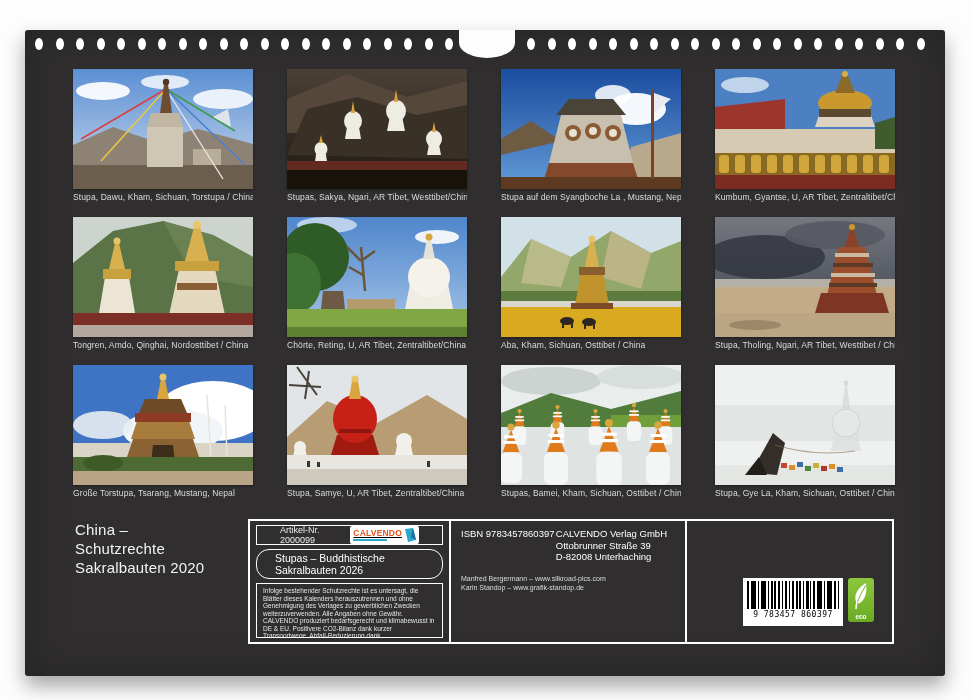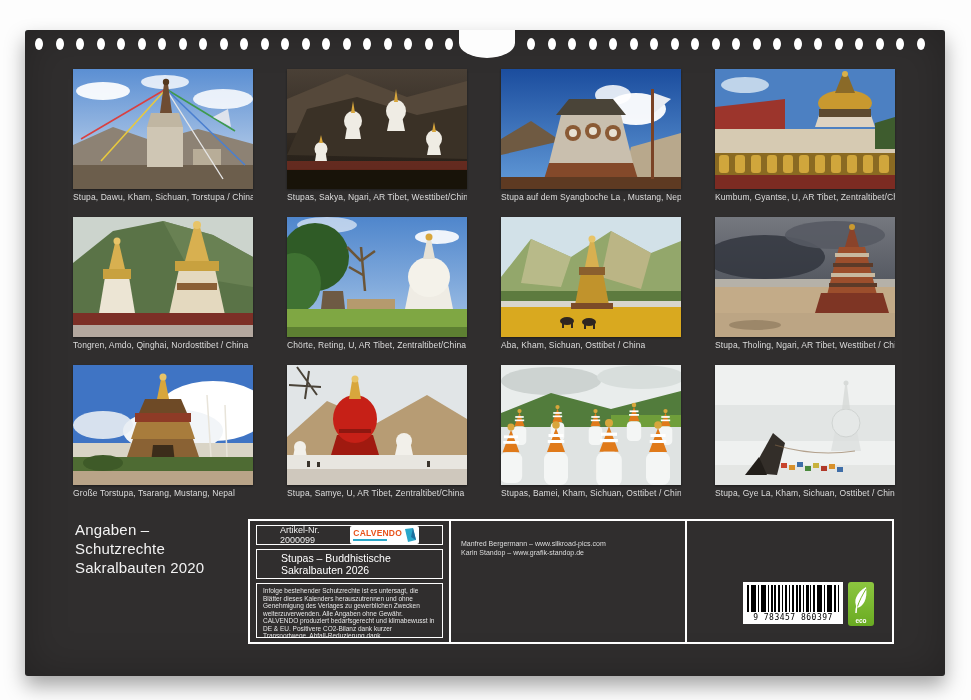--- a/index.html
+++ b/index.html
@@ -42,37 +42,37 @@
   .col-left{width:199px;box-sizing:border-box;display:flex;flex-direction:column;}
   .col-mid{width:236px;box-sizing:border-box;border-left:2px solid #fff;padding:7px 10px 0 10px;}
   .col-right{flex:1;box-sizing:border-box;border-left:2px solid #fff;position:relative;}
   .cell{border:1px solid #fff;margin:4px 6px 0 6px;box-sizing:border-box;}
   .cell-artikel{height:20px;display:flex;align-items:center;justify-content:space-between;padding:0 23px;}
   .artikel-text{font-size:9px;color:#eee;}
   .calvendo-logo{
     background:#fff;border-radius:2px;height:16px;display:flex;align-items:center;
     padding:1px 3px;gap:3px;
   }
-  .brand-col{display:flex;flex-direction:column;align-items:flex-start;line-height:1;}
+  .brand-col{display:flex;flex-direction:column;align-items:flex-start;line-height:1;text-decoration:underline;}
   .brand-text{font-size:8.5px;font-weight:bold;color:#e8541d;letter-spacing:.2px;}
   .brand-tagline{width:34px;height:2px;background:#2aa7c9;margin-top:1px;}
-  .cell-title{min-height:24px;padding:2px 24px;font-size:10.5px;line-height:1.15;color:#fff;}
+  .cell-title{min-height:24px;padding:2px 18px;font-size:10.5px;line-height:1.15;color:#fff;border-radius:13px;}
   .cell-legal{
     flex:1;margin-bottom:4px;padding:3px 6px;font-size:6.5px;line-height:1.16;color:#e6e6e6;
     overflow:hidden;
   }
   .isbn-row{display:flex;}
   .isbn{font-size:9.5px;color:#fff;}
   .publisher{font-size:9.5px;line-height:1.22;color:#fff;margin-left:auto;margin-right:8px;}
   .credits{margin-top:11px;font-size:7px;line-height:1.35;color:#ddd;}
   .barcode-group{
     position:absolute;left:56px;bottom:16px;display:flex;align-items:stretch;gap:5px;
   }
   .barcode{
-    width:100px;height:42px;background:#fff;box-sizing:border-box;padding:3px 4px 2px 4px;
+    width:100px;height:48px;background:#fff;box-sizing:border-box;padding:3px 4px 2px 4px;
     display:flex;flex-direction:column;align-items:center;
   }
   .bars{
     width:92px;height:28px;background-color:#fff;
     background-image:
       repeating-linear-gradient(90deg,#000 0 1.5px,transparent 1.5px 3.5px),
       repeating-linear-gradient(90deg,transparent 0 5px,#000 5px 7px,transparent 7px 11px);
   }
   .barcode-digits{
     font-family:"DejaVu Sans Mono",monospace;font-size:8px;color:#000;margin-top:1px;
@@ -546,21 +546,21 @@
           </g>
           <path d="M60 80 Q100 92 140 86" stroke="#8a6a4a" stroke-width="1.2" fill="none" opacity=".6"></path>
         </svg>
       </div>
       <div class="caption">Stupa, Gye La, Kham, Sichuan, Osttibet / China</div>
     </div>
 
   </div>
 
   <div class="main-title">
-    <div>Angaben –</div>
+    <div>China –</div>
     <div>Schutzrechte</div>
     <div>Sakralbauten 2020</div>
   </div>
 
   <div class="info-box">
 
     <div class="col-left">
       <div class="cell cell-artikel">
         <span class="artikel-text">Artikel-Nr. 2000099</span>
         <span class="calvendo-logo">
@@ -576,20 +576,28 @@
       </div>
       <div class="cell cell-title">
         <span>Stupas – Buddhistische Sakralbauten 2026</span>
       </div>
       <div class="cell cell-legal">
         <span>Infolge bestehender Schutzrechte ist es untersagt, die Blätter dieses Kalenders herauszutrennen und ohne Genehmigung des Verlages zu gewerblichen Zwecken weiterzuverwenden. Alle Angaben ohne Gewähr. CALVENDO produziert bedarfsgerecht und klimabewusst in DE &amp; EU. Positivere CO2-Bilanz dank kurzer Transportwege. Abfall-Reduzierung dank Einzelstückfertigung. E-Mail: info@calvendo.com • www.calvendo.com</span>
       </div>
     </div>
 
     <div class="col-mid">
+      <div class="isbn-row">
+        <span class="isbn">ISBN 9783457860397</span>
+        <span class="publisher">
+          <div>CALVENDO Verlag GmbH</div>
+          <div>Ottobrunner Straße 39</div>
+          <div>D-82008 Unterhaching</div>
+        </span>
+      </div>
       <div class="credits">
         <div>Manfred Bergermann – www.silkroad-pics.com</div>
         <div>Karin Standop – www.grafik-standop.de</div>
       </div>
     </div>
 
     <div class="col-right">
       <div class="barcode-group">
         <div class="barcode">
           <div class="bars"></div>

